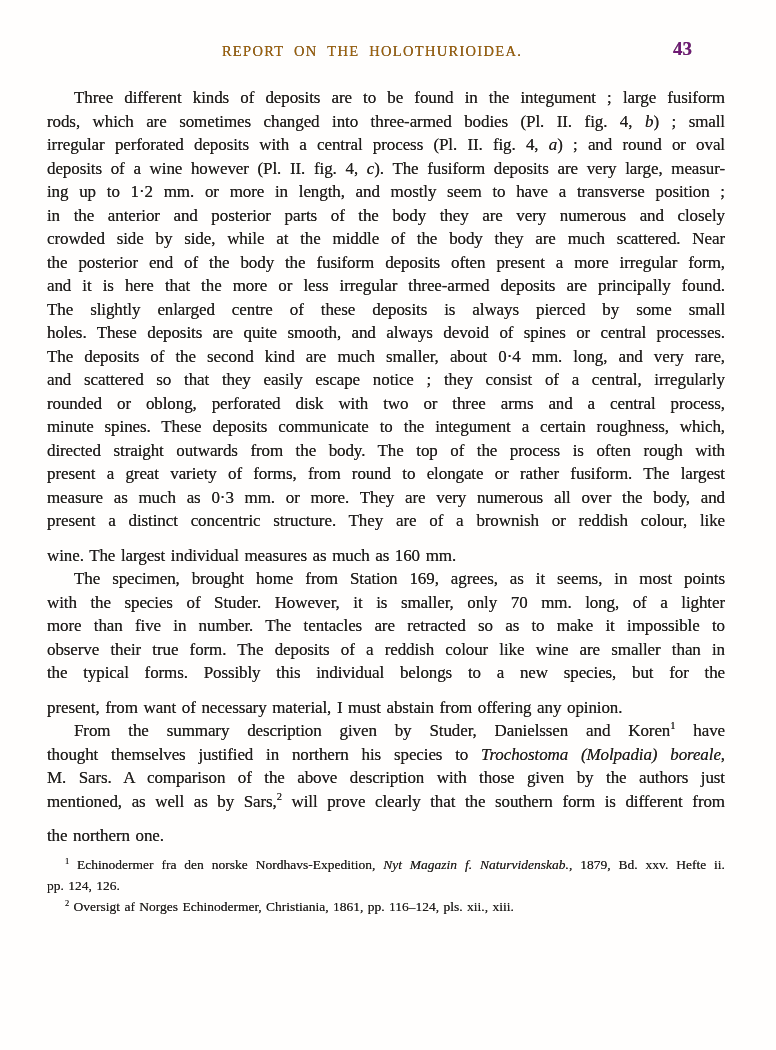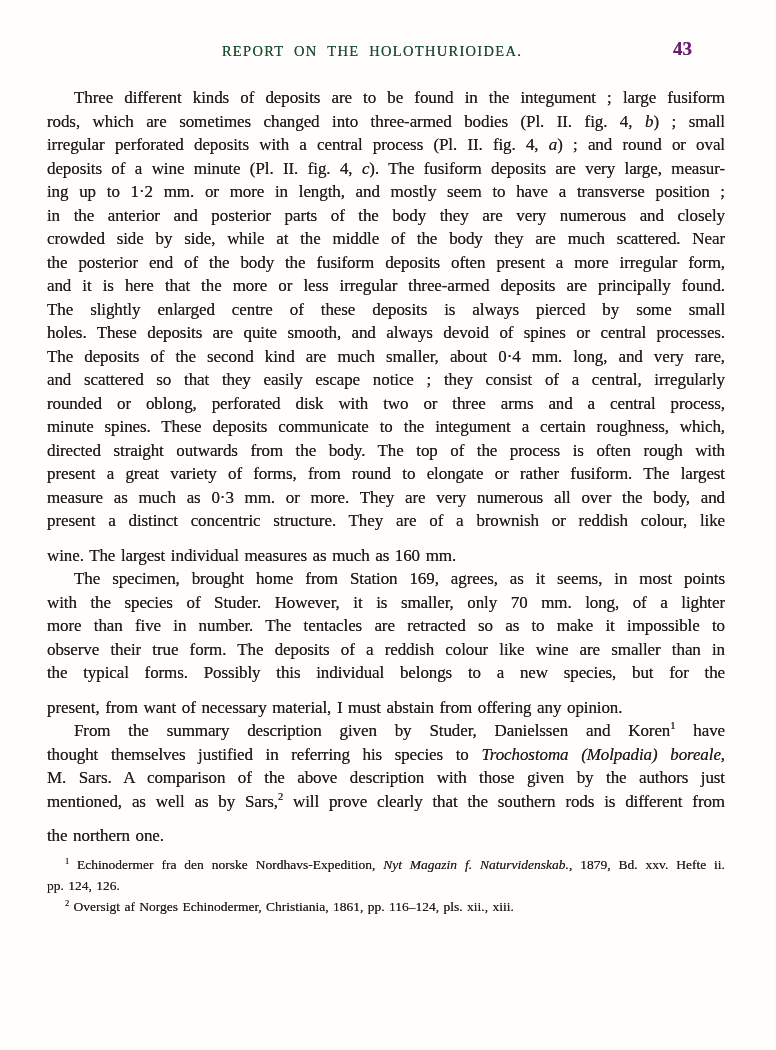--- a/index.html
+++ b/index.html
@@ -24,21 +24,21 @@
   }
   .head-title {
     position: absolute;
     left: calc(50% - 14px);
     transform: translateX(-50%);
     top: 2px;
     font-size: 14.5px;
     letter-spacing: 1.3px;
     word-spacing: 5px;
     white-space: nowrap;
-    color: #14532d;
+    color: #a16207;
     text-shadow: 0 0 0.4px rgba(20,18,16,0.75);
   }
   .head-pagenum {
     position: absolute;
     right: 33px; top: -3px;
     font-size: 19px;
     font-weight: bold;
     color: #701a75;
     text-shadow: 0 0 0.3px rgba(20,18,16,0.6);
   }
@@ -90,21 +90,21 @@
     <div class="head-title">REPORT ON THE HOLOTHURIOIDEA.</div>
     <div class="head-pagenum">43</div>
   </div>
 
   <div class="text-block">
     <div>
         <div class="paragraph">
           <div class="line first"><span>Three different kinds of deposits are to be found in the integument ; large fusiform</span></div>
           <div class="line"><span>rods, which are sometimes changed into three-armed bodies (Pl. II. fig. 4, </span><span class="it">b</span><span>) ; small</span></div>
           <div class="line"><span>irregular perforated deposits with a central process (Pl. II. fig. 4, </span><span class="it">a</span><span>) ; and round or oval</span></div>
-          <div class="line"><span>deposits of a wine minute (Pl. II. fig. 4, </span><span class="it">c</span><span>).  The fusiform deposits are very large, measur-</span></div>
+          <div class="line"><span>deposits of a wine however (Pl. II. fig. 4, </span><span class="it">c</span><span>).  The fusiform deposits are very large, measur-</span></div>
           <div class="line"><span>ing up to 1·2 mm. or more in length, and mostly seem to have a transverse position ;</span></div>
           <div class="line"><span>in the anterior and posterior parts of the body they are very numerous and closely</span></div>
           <div class="line"><span>crowded side by side, while at the middle of the body they are much scattered.  Near</span></div>
           <div class="line"><span>the posterior end of the body the fusiform deposits often present a more irregular form,</span></div>
           <div class="line"><span>and it is here that the more or less irregular three-armed deposits are principally found.</span></div>
           <div class="line"><span>The slightly enlarged centre of these deposits is always pierced by some small</span></div>
           <div class="line"><span>holes.  These deposits are quite smooth, and always devoid of spines or central processes.</span></div>
           <div class="line"><span>The deposits of the second kind are much smaller, about 0·4 mm. long, and very rare,</span></div>
           <div class="line"><span>and scattered so that they easily escape notice ; they consist of a central, irregularly</span></div>
           <div class="line"><span>rounded or oblong, perforated disk with two or three arms and a central process,</span></div>
@@ -118,23 +118,23 @@
         <div class="paragraph">
           <div class="line first"><span>The specimen, brought home from Station 169, agrees, as it seems, in most points</span></div>
           <div class="line"><span>with the species of Studer.  However, it is smaller, only 70 mm. long, of a lighter</span></div>
           <div class="line"><span>more than five in number.  The tentacles are retracted so as to make it impossible to</span></div>
           <div class="line"><span>observe their true form.  The deposits of a reddish colour like wine are smaller than in</span></div>
           <div class="line"><span>the typical forms.  Possibly this individual belongs to a new species, but for the</span></div>
           <div class="line para-end"><span>present, from want of necessary material, I must abstain from offering any opinion.</span></div>
         </div>
         <div class="paragraph">
           <div class="line first"><span>From the summary description given by Studer, Danielssen and Koren</span><sup>1</sup><span> have</span></div>
-          <div class="line"><span>thought themselves justified in referring his species to </span><span class="it">Trochostoma (Molpadia) boreale</span><span>,</span></div>
+          <div class="line"><span>thought themselves justified in northern his species to </span><span class="it">Trochostoma (Molpadia) boreale</span><span>,</span></div>
           <div class="line"><span>M. Sars.  A comparison of the above description with those given by the authors just</span></div>
-          <div class="line"><span>mentioned, as well as by Sars,</span><sup>2</sup><span> will prove clearly that the southern rods is different from</span></div>
+          <div class="line"><span>mentioned, as well as by Sars,</span><sup>2</sup><span> will prove clearly that the southern form is different from</span></div>
           <div class="line para-end"><span>the northern one.</span></div>
         </div>
       </div>
     <div class="footnotes">
         <div class="fnline first fill"><sup>1</sup><span> Echinodermer fra den norske Nordhavs-Expedition, </span><span class="it">Nyt Magazin f. Naturvidenskab.</span><span>, 1879, Bd. xxv. Hefte ii.</span></div>
         <div class="fnline"><span>pp. 124, 126.</span></div>
         <div class="fnline first"><sup>2</sup><span> Oversigt af Norges Echinodermer, Christiania, 1861, pp. 116–124, pls. xii., xiii.</span></div>
       </div>
   </div>
 

